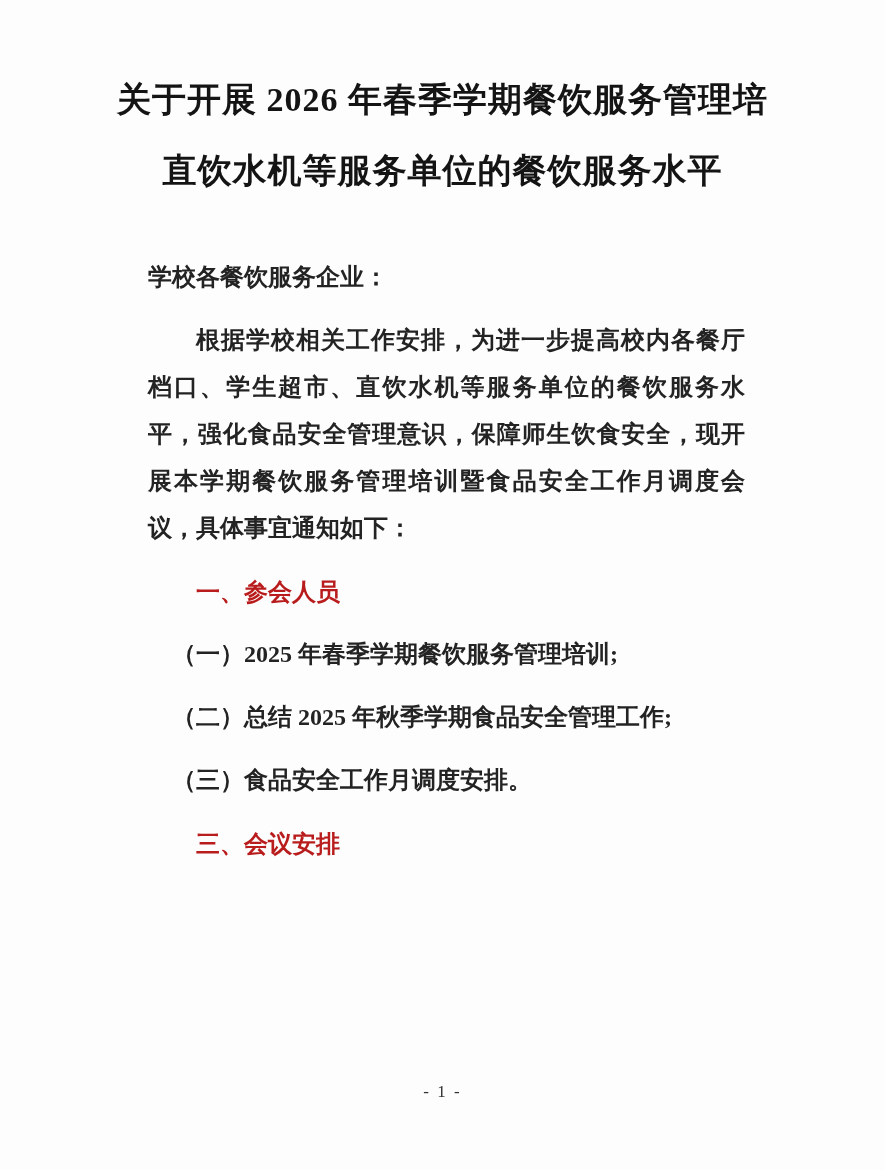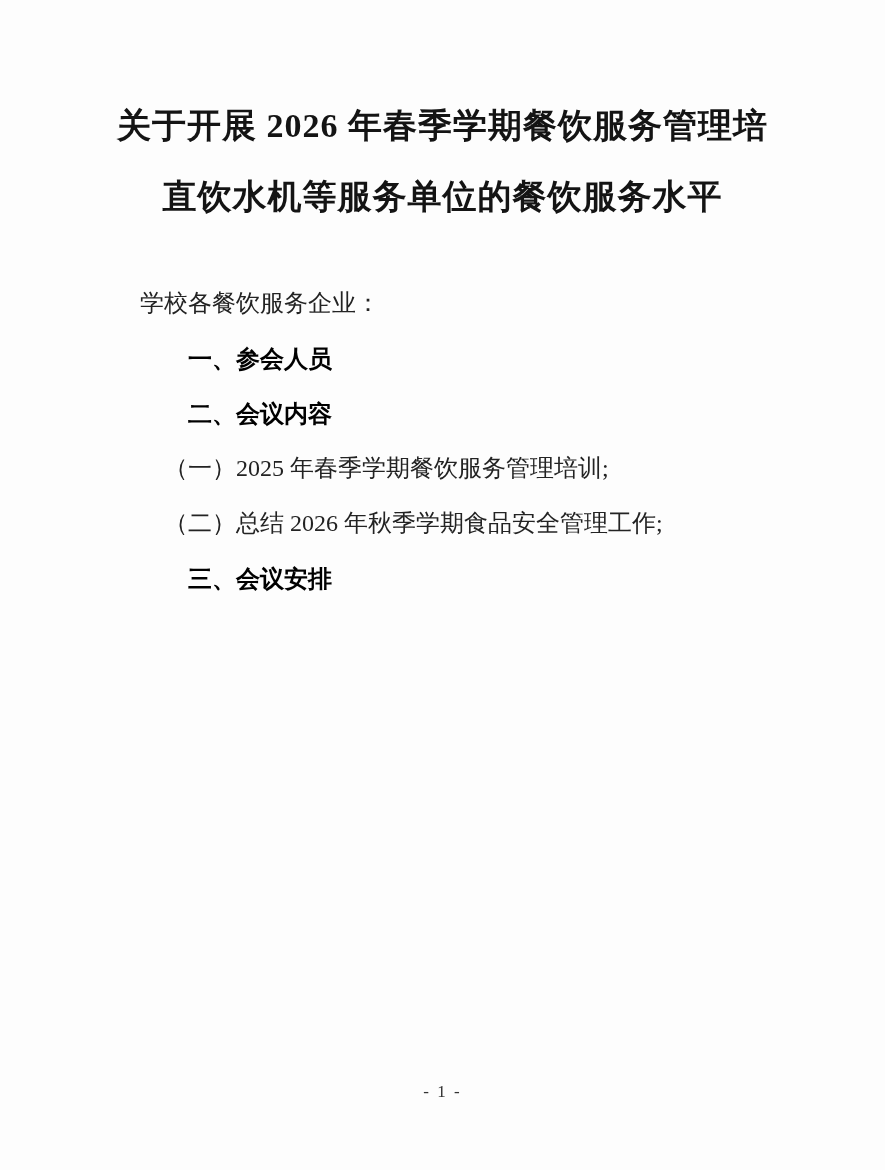--- a/index.html
+++ b/index.html
@@ -9,52 +9,53 @@
   }
   .page {
     position: relative;
     width: 885px;
     height: 1170px;
     background: #fdfdfd;
     overflow: hidden;
     color: #1e1e1e;
   }
   .title-block {
-    padding-top: 90px;
+    padding-top: 64px;
     text-align: center;
     font-family: "Liberation Serif", "DejaVu Serif", serif;
     font-weight: bold;
     font-size: 34px;
     line-height: 71px;
     color: #141414;
     letter-spacing: 1px;
   }
   .title-line {
     white-space: nowrap;
   }
   .content {
     margin: 48px 124px 0 132px;
     font-family: "Liberation Serif", "DejaVu Serif", serif;
     font-size: 24px;
     line-height: 47px;
     text-align: justify;
     color: #232323;
   }
   .content p {
-    margin: 8px;
+    margin: 16px;
     padding: 0;
+    font-weight: bold;
   }
   .para {
     text-indent: 2em;
   }
   .heading {
     text-indent: 2em;
     font-family: "Liberation Sans", "DejaVu Sans", sans-serif;
     font-weight: bold;
-    color: #000000;
+    color: #b91c1c;
   }
   .item {
     text-indent: 1em;
   }
   .footer {
     position: absolute;
     top: 1082px;
     left: 0;
     width: 100%;
     text-align: center;
@@ -69,22 +70,23 @@
 
 <div class="page">
 
   <div class="title-block">
     <div class="title-line">关于开展 2026 年春季学期餐饮服务管理培</div>
     <div class="title-line">直饮水机等服务单位的餐饮服务水平</div>
   </div>
 
   <div class="content">
     <p class="salutation">学校各餐饮服务企业：</p>
+    <p class="para">根据学校相关工作安排，为进一步提高校内各餐厅档口、学生超市、直饮水机等服务单位的餐饮服务水平，强化食品安全管理意识，保障师生饮食安全，现开展本学期餐饮服务管理培训暨食品安全工作月调度会议，具体事宜通知如下：</p>
     <p class="heading">一、参会人员</p>
-    <p class="heading">二、会议内容</p>
     <p class="item">（一）2025 年春季学期餐饮服务管理培训;</p>
-    <p class="item">（二）总结 2026 年秋季学期食品安全管理工作;</p>
+    <p class="item">（二）总结 2025 年秋季学期食品安全管理工作;</p>
+    <p class="item">（三）食品安全工作月调度安排。</p>
     <p class="heading">三、会议安排</p>
   </div>
 
   <div class="footer">- 1 -</div>
 
 </div>
 
 </body></html>

